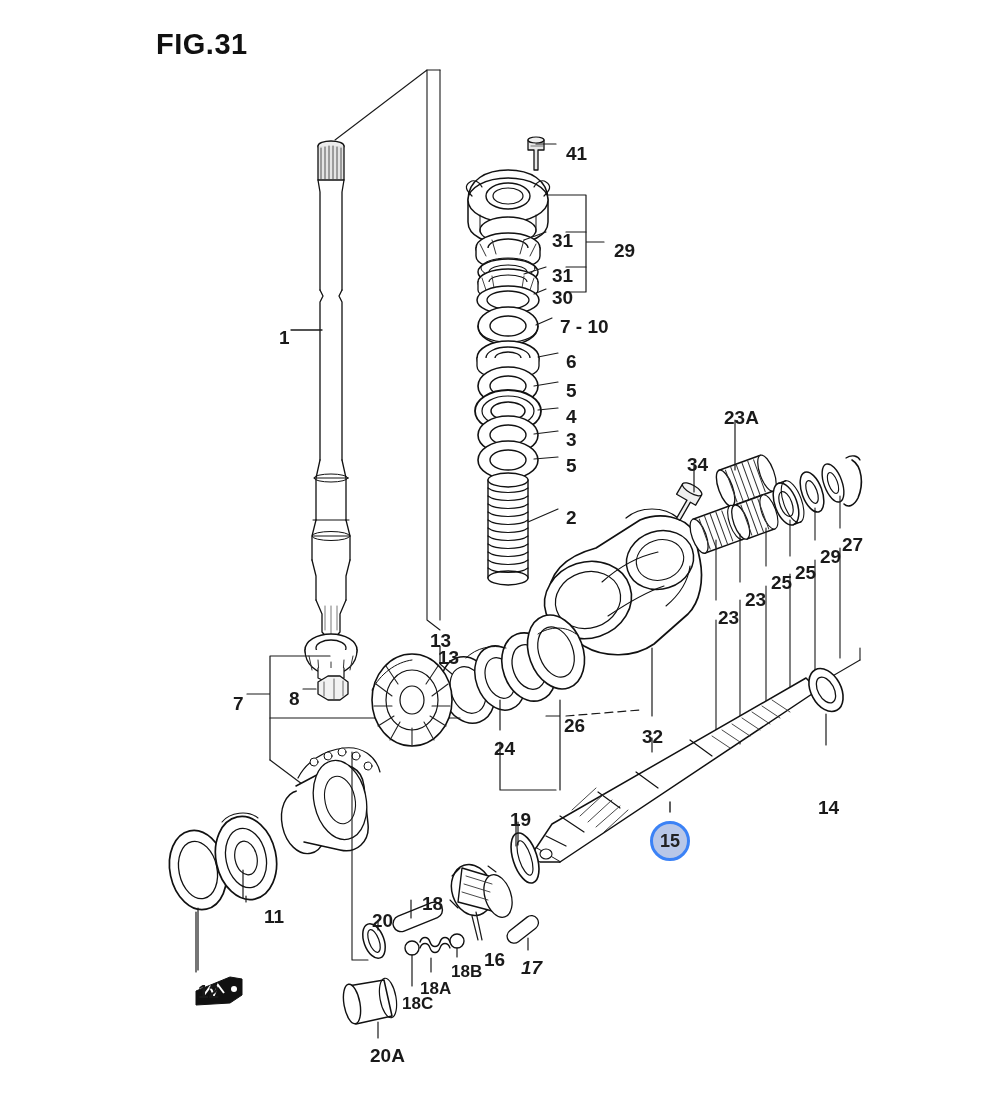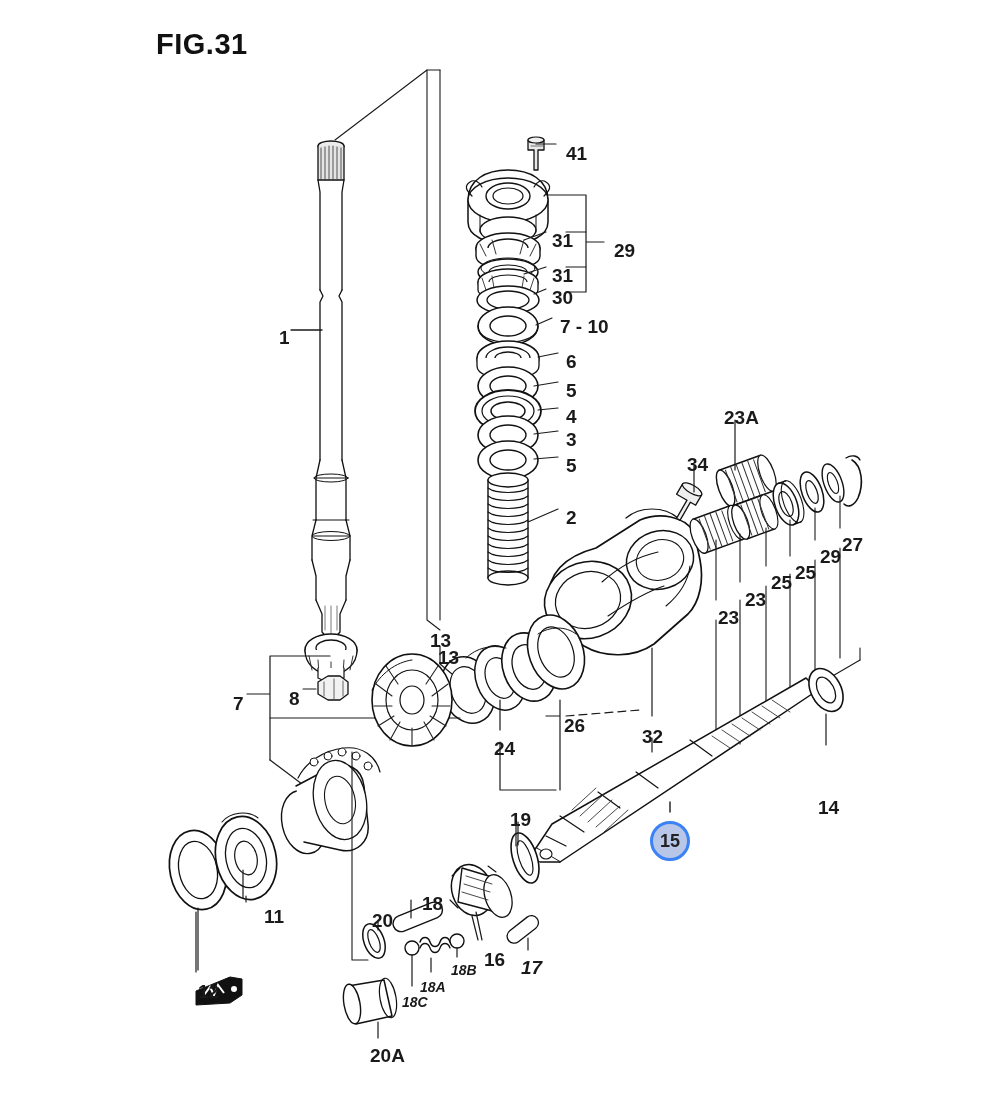--- a/index.html
+++ b/index.html
@@ -1,21 +1,21 @@
 <!DOCTYPE html>
 <html><head>
 <meta charset="utf-8">
 <style>
   html,body{margin:0;padding:0;background:#ffffff;}
   body{width:1000px;height:1093px;font-family:"Liberation Sans",sans-serif;color:#111;position:relative;overflow:hidden;}
   #stage{position:absolute;left:0;top:0;width:1000px;height:1093px;padding-left:16px;}
   .fig-title{position:absolute;left:156px;top:28px;font-size:29px;font-weight:bold;letter-spacing:.5px;color:#111;}
   svg.art{position:absolute;left:0;top:0;width:1000px;height:1093px;}
   .lbl{position:absolute;font-size:19px;font-weight:bold;color:#1a1a1a;white-space:nowrap;line-height:1;}
-  .lbl.sm{font-size:14px;font-style:italic;}
+  .lbl.sm{font-size:17px;}
   .hl-badge{position:absolute;width:40px;height:40px;border-radius:50%;
             background:#b8c7e8;border:3px solid #3b82f6;box-sizing:border-box;
             display:flex;align-items:center;justify-content:center;
             font-size:18px;font-weight:bold;color:#222;}
 </style>
 </head>
 <body>
 
 <div id="stage">
 

